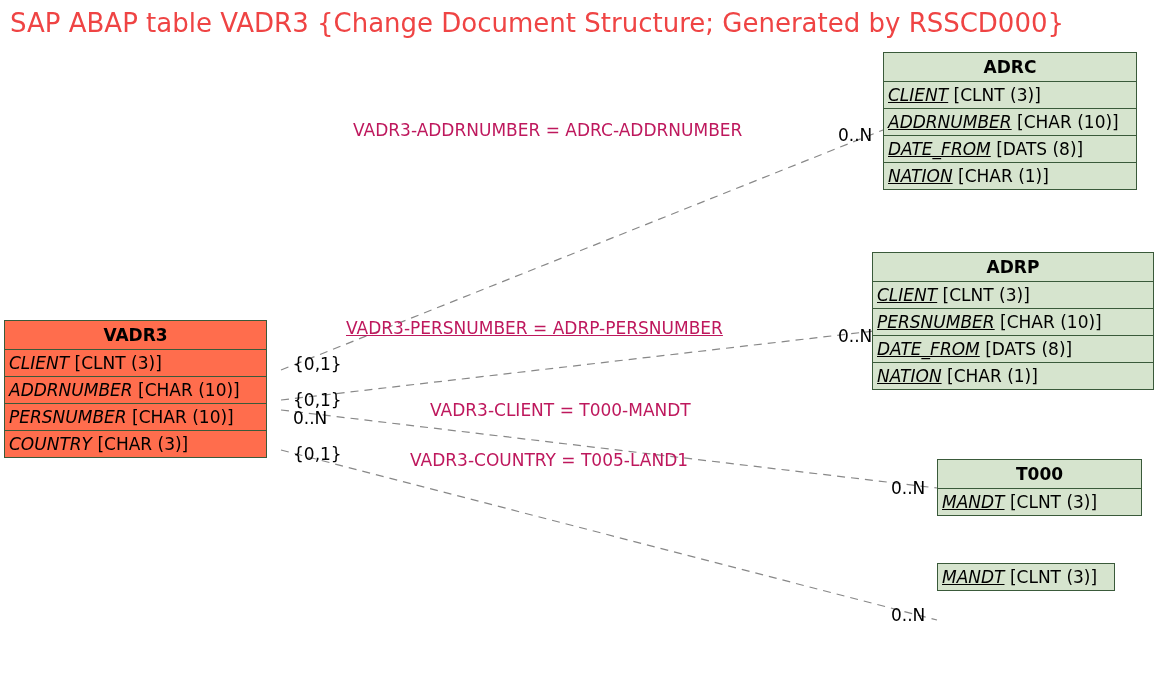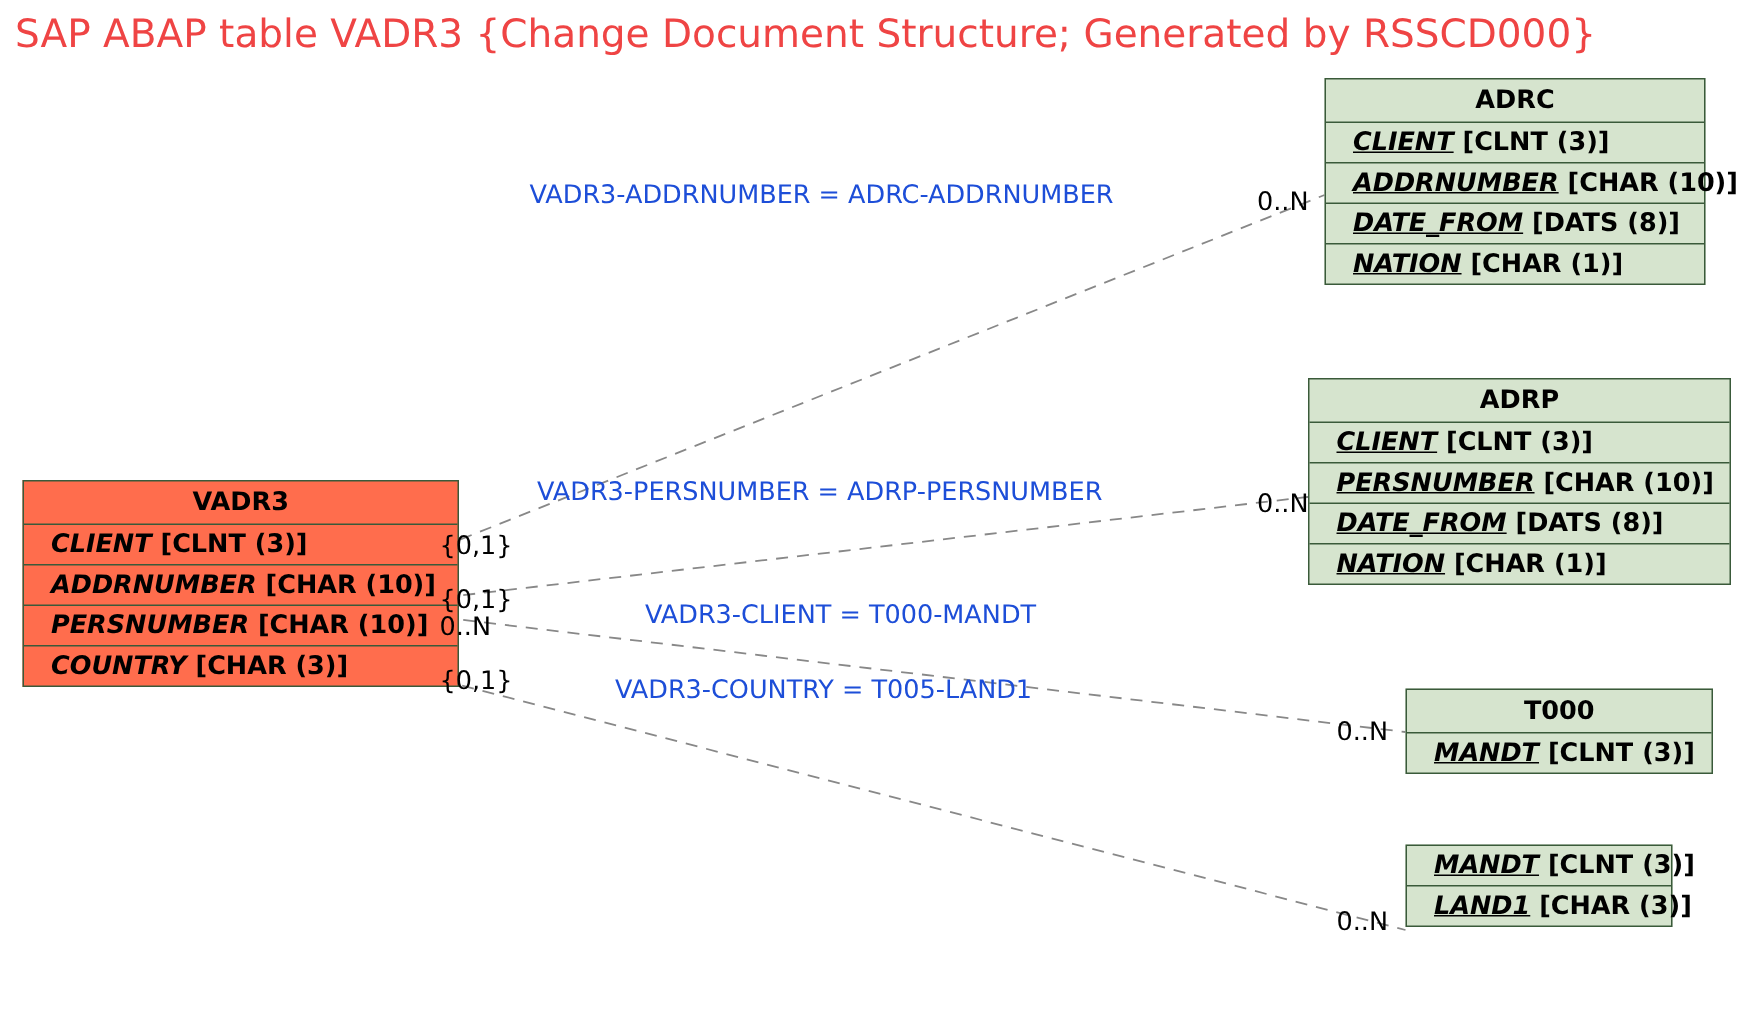--- a/index.html
+++ b/index.html
@@ -25,34 +25,33 @@
     border: 1px solid #3a5a3a;
     font-size: 17px;
   }
   .entity .hdr {
     text-align: center;
     font-weight: bold;
     padding: 4px 10px;
     border-bottom: 1px solid #3a5a3a;
   }
   .entity .row {
-    padding: 3px 18px;
+    padding: 3px 4px;
     border-bottom: 1px solid #3a5a3a;
     white-space: nowrap;
-    font-weight: bold;
   }
   .entity .row:last-child { border-bottom: none; }
   .entity .fkey { font-style: italic; }
   .entity .pkey { font-style: italic; text-decoration: underline; }
   .orange { background: #ff6d4d; }
   .green  { background: #d6e4ce; }
   .rel-label {
     position: absolute;
     font-size: 17px;
-    color: #1d4ed8;
+    color: #be185d;
     white-space: nowrap;
   }
   .card {
     position: absolute;
     font-size: 17px;
     color: #000;
   }
   svg.lines {
     position: absolute;
     top: 0; left: 0;
@@ -70,21 +69,21 @@
 
 <div class="title">SAP ABAP table VADR3 {Change Document Structure; Generated by RSSCD000}</div>
 
 <svg class="lines">
   <line x1="281" y1="370" x2="883" y2="130"></line>
   <line x1="281" y1="400" x2="883" y2="330"></line>
   <line x1="281" y1="410" x2="937" y2="488"></line>
   <line x1="281" y1="450" x2="937" y2="620"></line>
 </svg>
 
-<div class="entity orange" style="left:15px; top:320px; width:291px;">
+<div class="entity orange" style="left:4px; top:320px; width:263px;">
   <div class="hdr">VADR3</div>
   <div class="row"><span class="fkey">CLIENT</span> <span>[CLNT (3)]</span></div>
   <div class="row"><span class="fkey">ADDRNUMBER</span> <span>[CHAR (10)]</span></div>
   <div class="row"><span class="fkey">PERSNUMBER</span> <span>[CHAR (10)]</span></div>
   <div class="row"><span class="fkey">COUNTRY</span> <span>[CHAR (3)]</span></div>
 </div>
 
 <div class="entity green" style="left:883px; top:52px; width:254px;">
   <div class="hdr">ADRC</div>
   <div class="row"><span class="pkey">CLIENT</span> <span>[CLNT (3)]</span></div>
@@ -101,25 +100,24 @@
   <div class="row"><span class="pkey">NATION</span> <span>[CHAR (1)]</span></div>
 </div>
 
 <div class="entity green" style="left:937px; top:459px; width:205px;">
   <div class="hdr">T000</div>
   <div class="row"><span class="pkey">MANDT</span> <span>[CLNT (3)]</span></div>
 </div>
 
 <div class="entity green" style="left:937px; top:563px; width:178px;">
   <div class="row"><span class="pkey">MANDT</span> <span>[CLNT (3)]</span></div>
-  <div class="row"><span class="pkey">LAND1</span> <span>[CHAR (3)]</span></div>
 </div>
 
 <div class="rel-label" style="left:353px; top:120px;">VADR3-ADDRNUMBER = ADRC-ADDRNUMBER</div>
-<div class="rel-label" style="left:358px; top:318px;">VADR3-PERSNUMBER = ADRP-PERSNUMBER</div>
+<div class="rel-label" style="left:346px; top:318px;text-decoration:underline;">VADR3-PERSNUMBER = ADRP-PERSNUMBER</div>
 <div class="rel-label" style="left:430px; top:400px;">VADR3-CLIENT = T000-MANDT</div>
 <div class="rel-label" style="left:410px; top:450px;">VADR3-COUNTRY = T005-LAND1</div>
 
 <div class="card" style="left:293px; top:354px;">{0,1}</div>
 <div class="card" style="left:293px; top:390px;">{0,1}</div>
 <div class="card" style="left:293px; top:408px;">0..N</div>
 <div class="card" style="left:293px; top:444px;">{0,1}</div>
 
 <div class="card" style="left:838px; top:125px;">0..N</div>
 <div class="card" style="left:838px; top:326px;">0..N</div>

